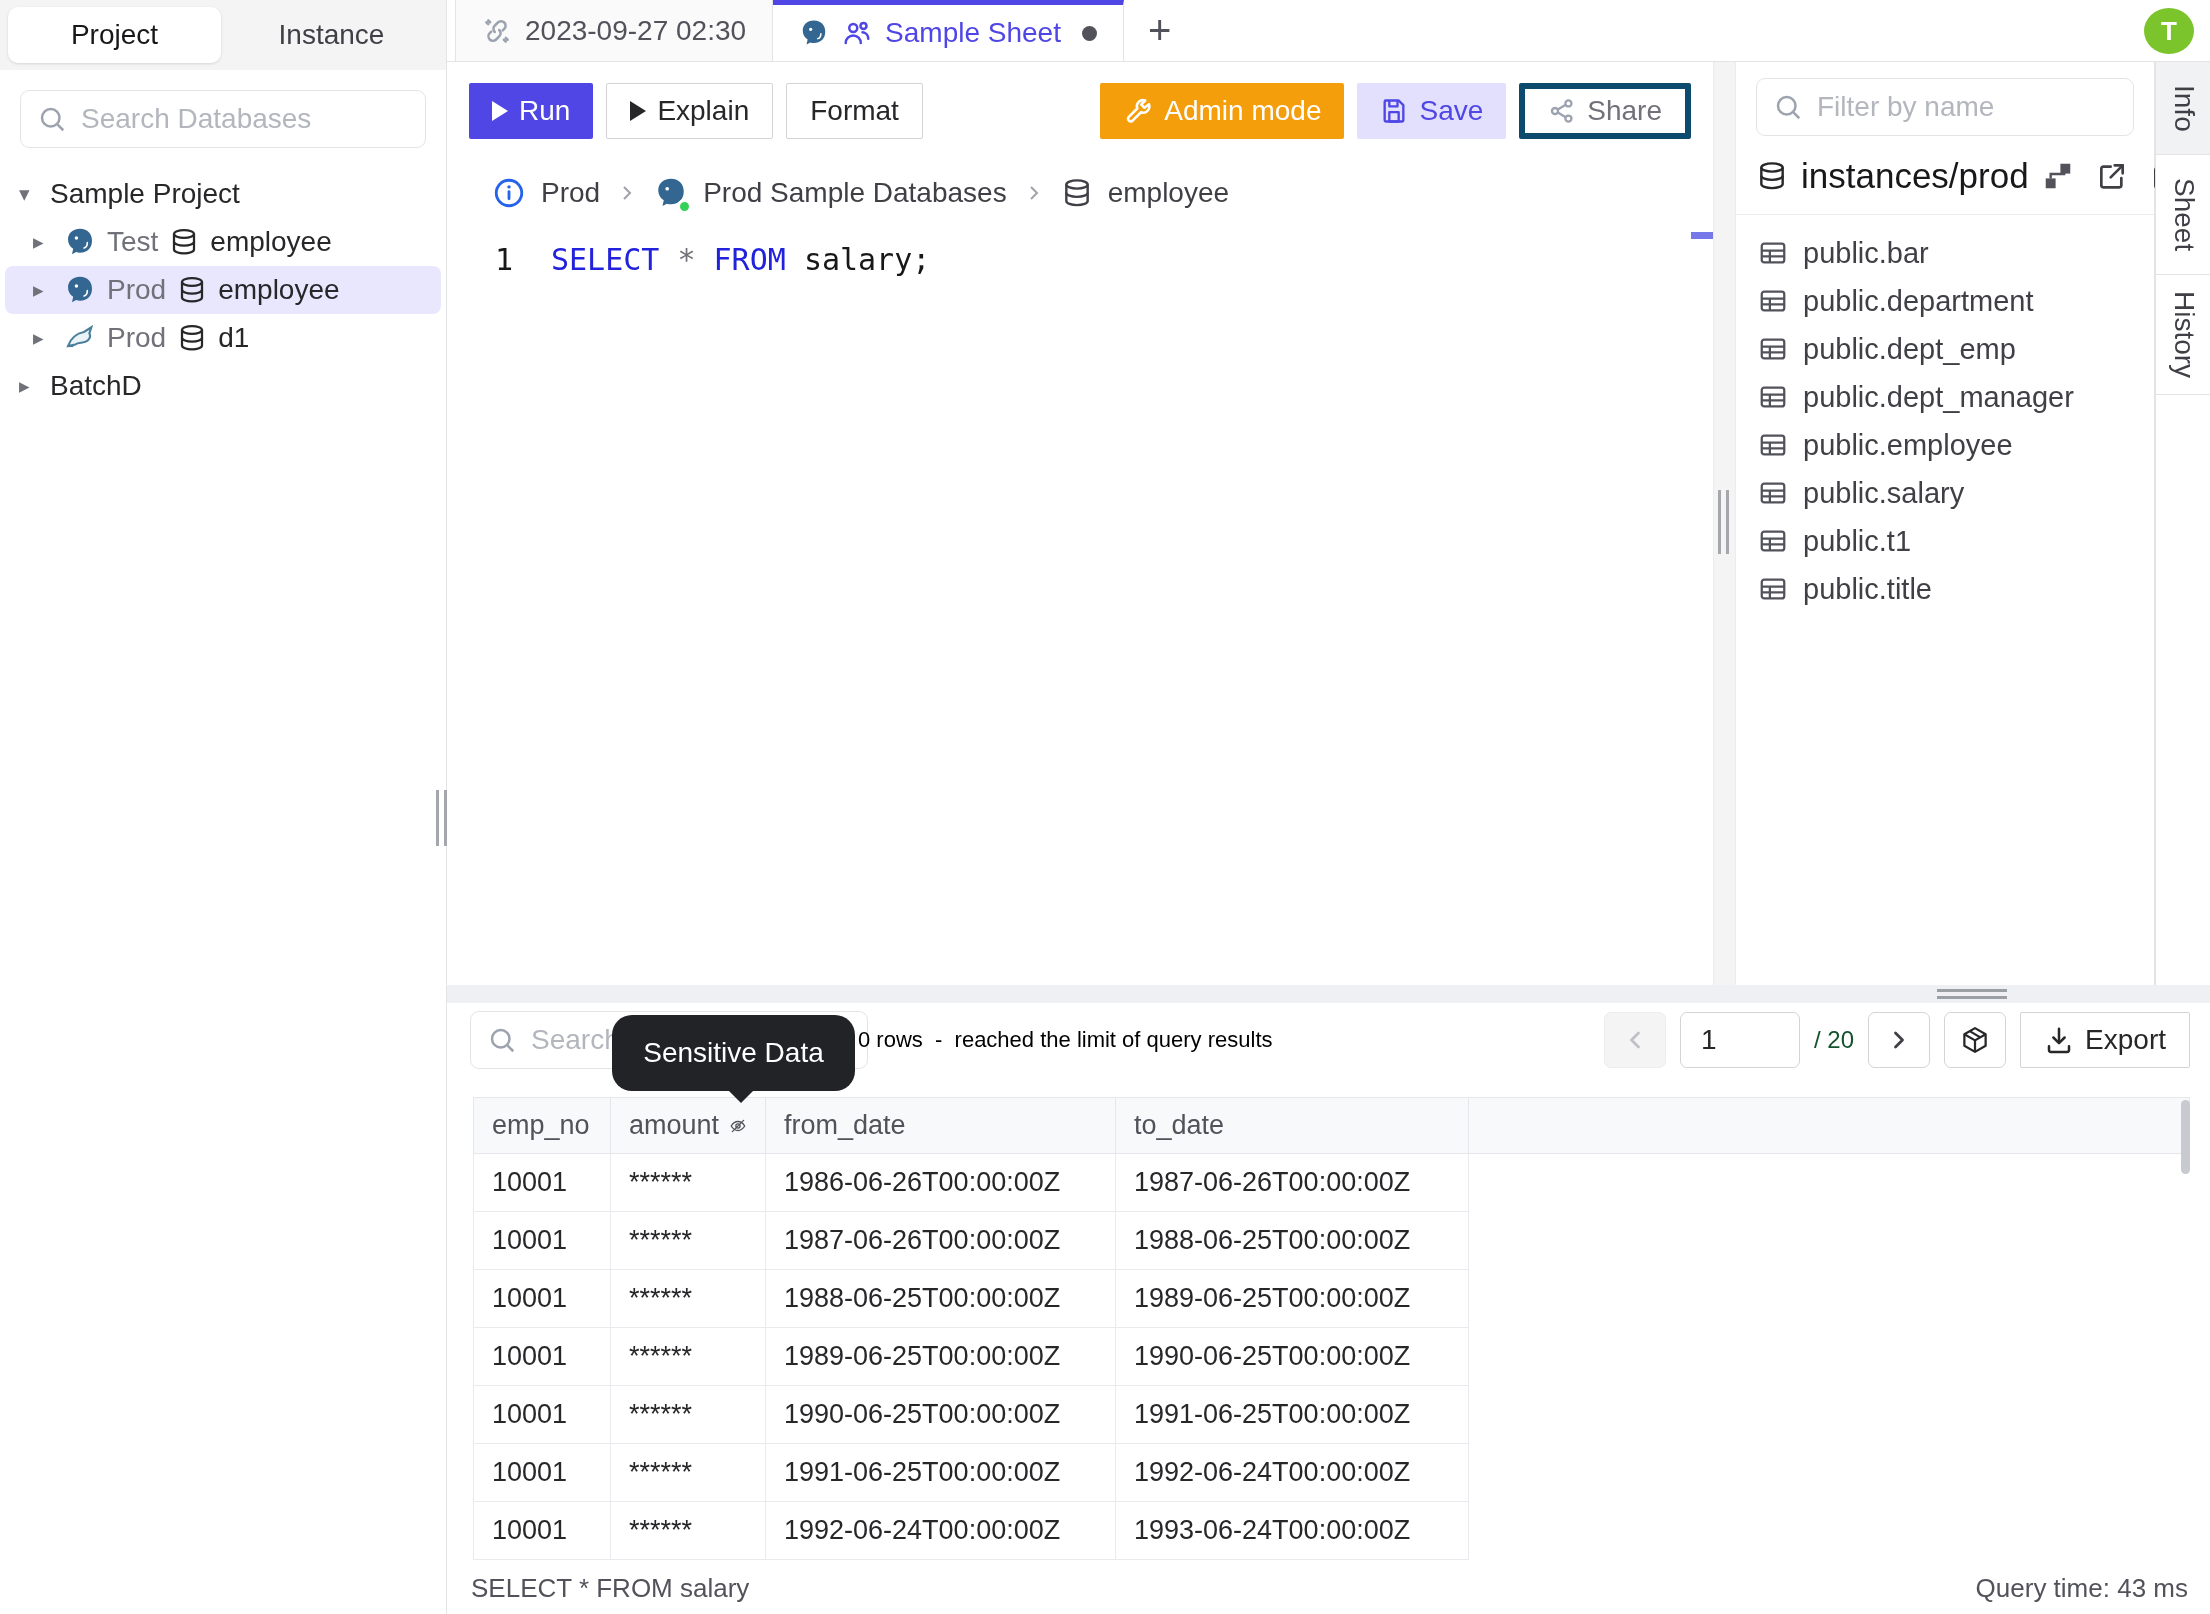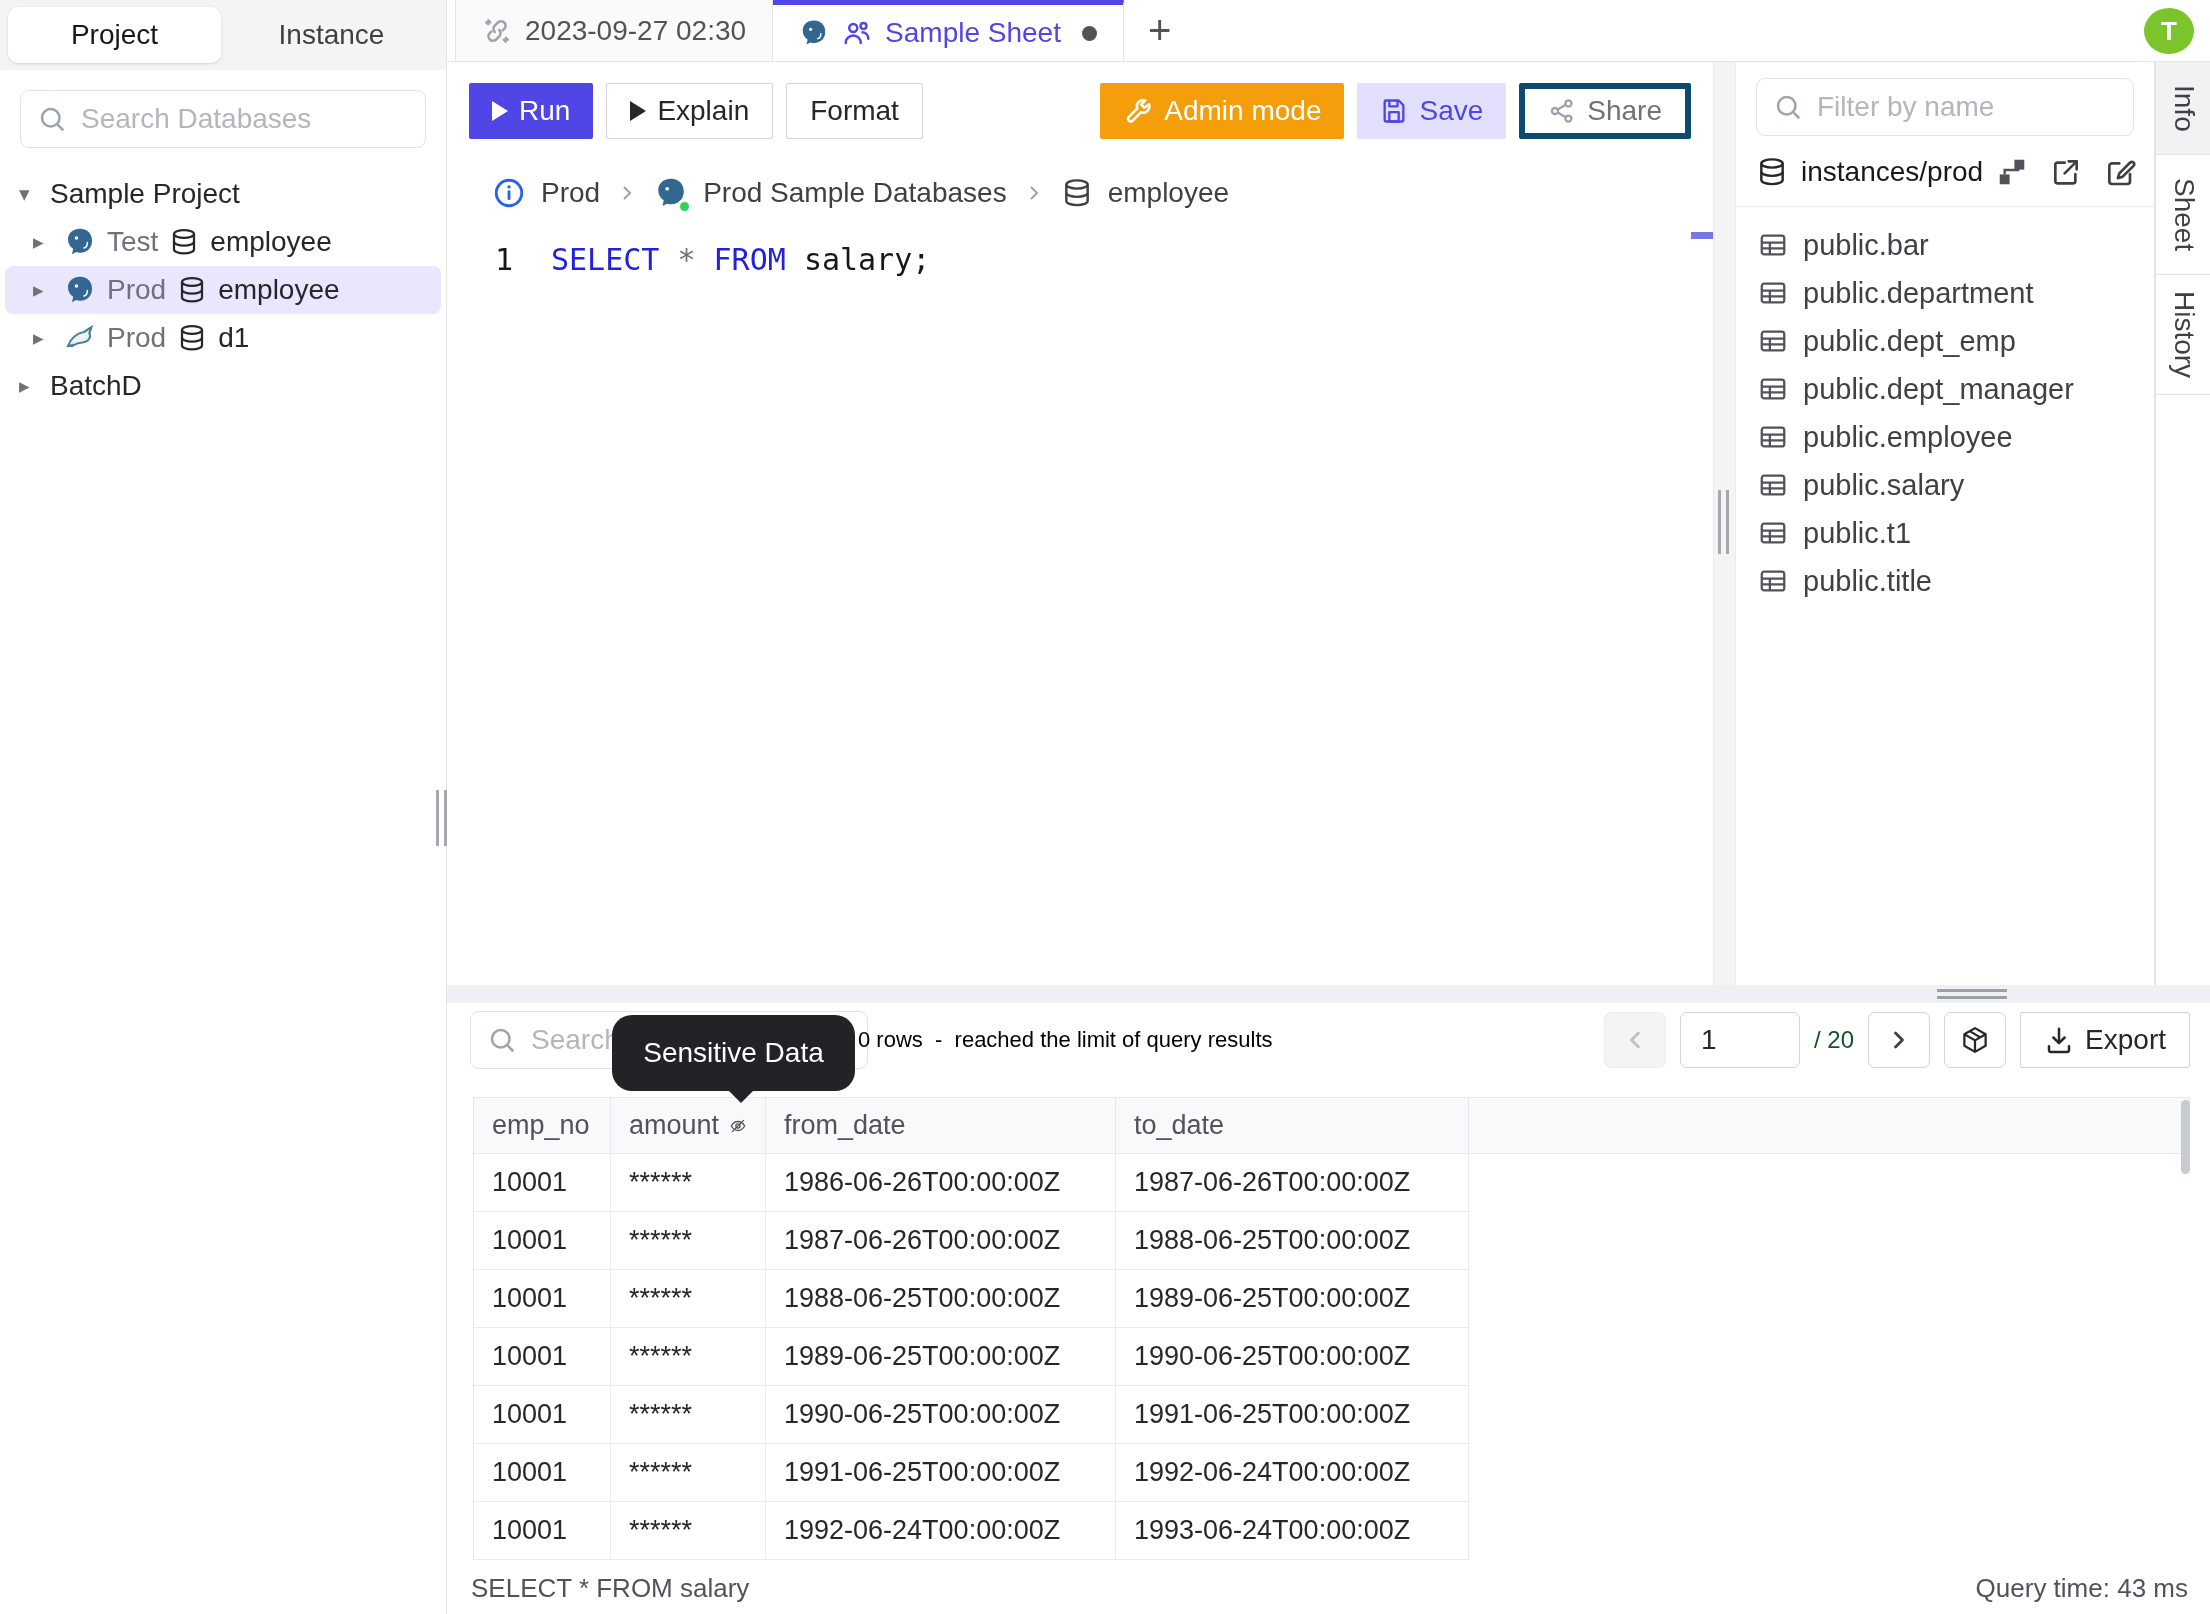--- a/index.html
+++ b/index.html
@@ -85,21 +85,21 @@
   .handle-v::before { left:0; } .handle-v::after { left:8px; }
   .handle-sb { position:absolute; left:435px; top:790px; width:14px; height:56px; z-index:4; cursor:col-resize; }
   .handle-sb::before, .handle-sb::after { content:""; position:absolute; top:0; width:3px; height:56px; background:#a6a6ad; }
   .handle-sb::before { left:1px; } .handle-sb::after { left:9px; }
 
   
   .rightpanel { position:absolute; left:1736px; top:62px; width:419px; height:923px;
                 background:#fff; border-right:1px solid #e4e4e7; }
   .rp-search { margin:16px 20px 14px; height:58px; }
   .rp-header { display:flex; align-items:center; gap:13px; padding:6px 20px 18px;
-               border-bottom:1px solid #ececee; font-size:28px; color:#18181b; }
+               border-bottom:1px solid #ececee; font-size:35px; color:#18181b; }
   .rp-actions { margin-left:auto; display:flex; align-items:center; gap:22px; color:#3f3f46; }
   .rp-actions .ic { cursor:pointer; }
   .rp-list { padding:14px 10px; }
   .rp-item { display:flex; align-items:center; gap:15px; height:48px; padding:0 12px;
              font-size:29px; color:#3f3f46; border-radius:6px; cursor:pointer; }
 
   
   .sidestrip { position:absolute; left:2155px; top:62px; width:55px; height:923px;
                background:#fff; border-left:1px solid #e4e4e7; }
   .vtab { writing-mode:vertical-rl; display:flex; align-items:center; justify-content:center;

